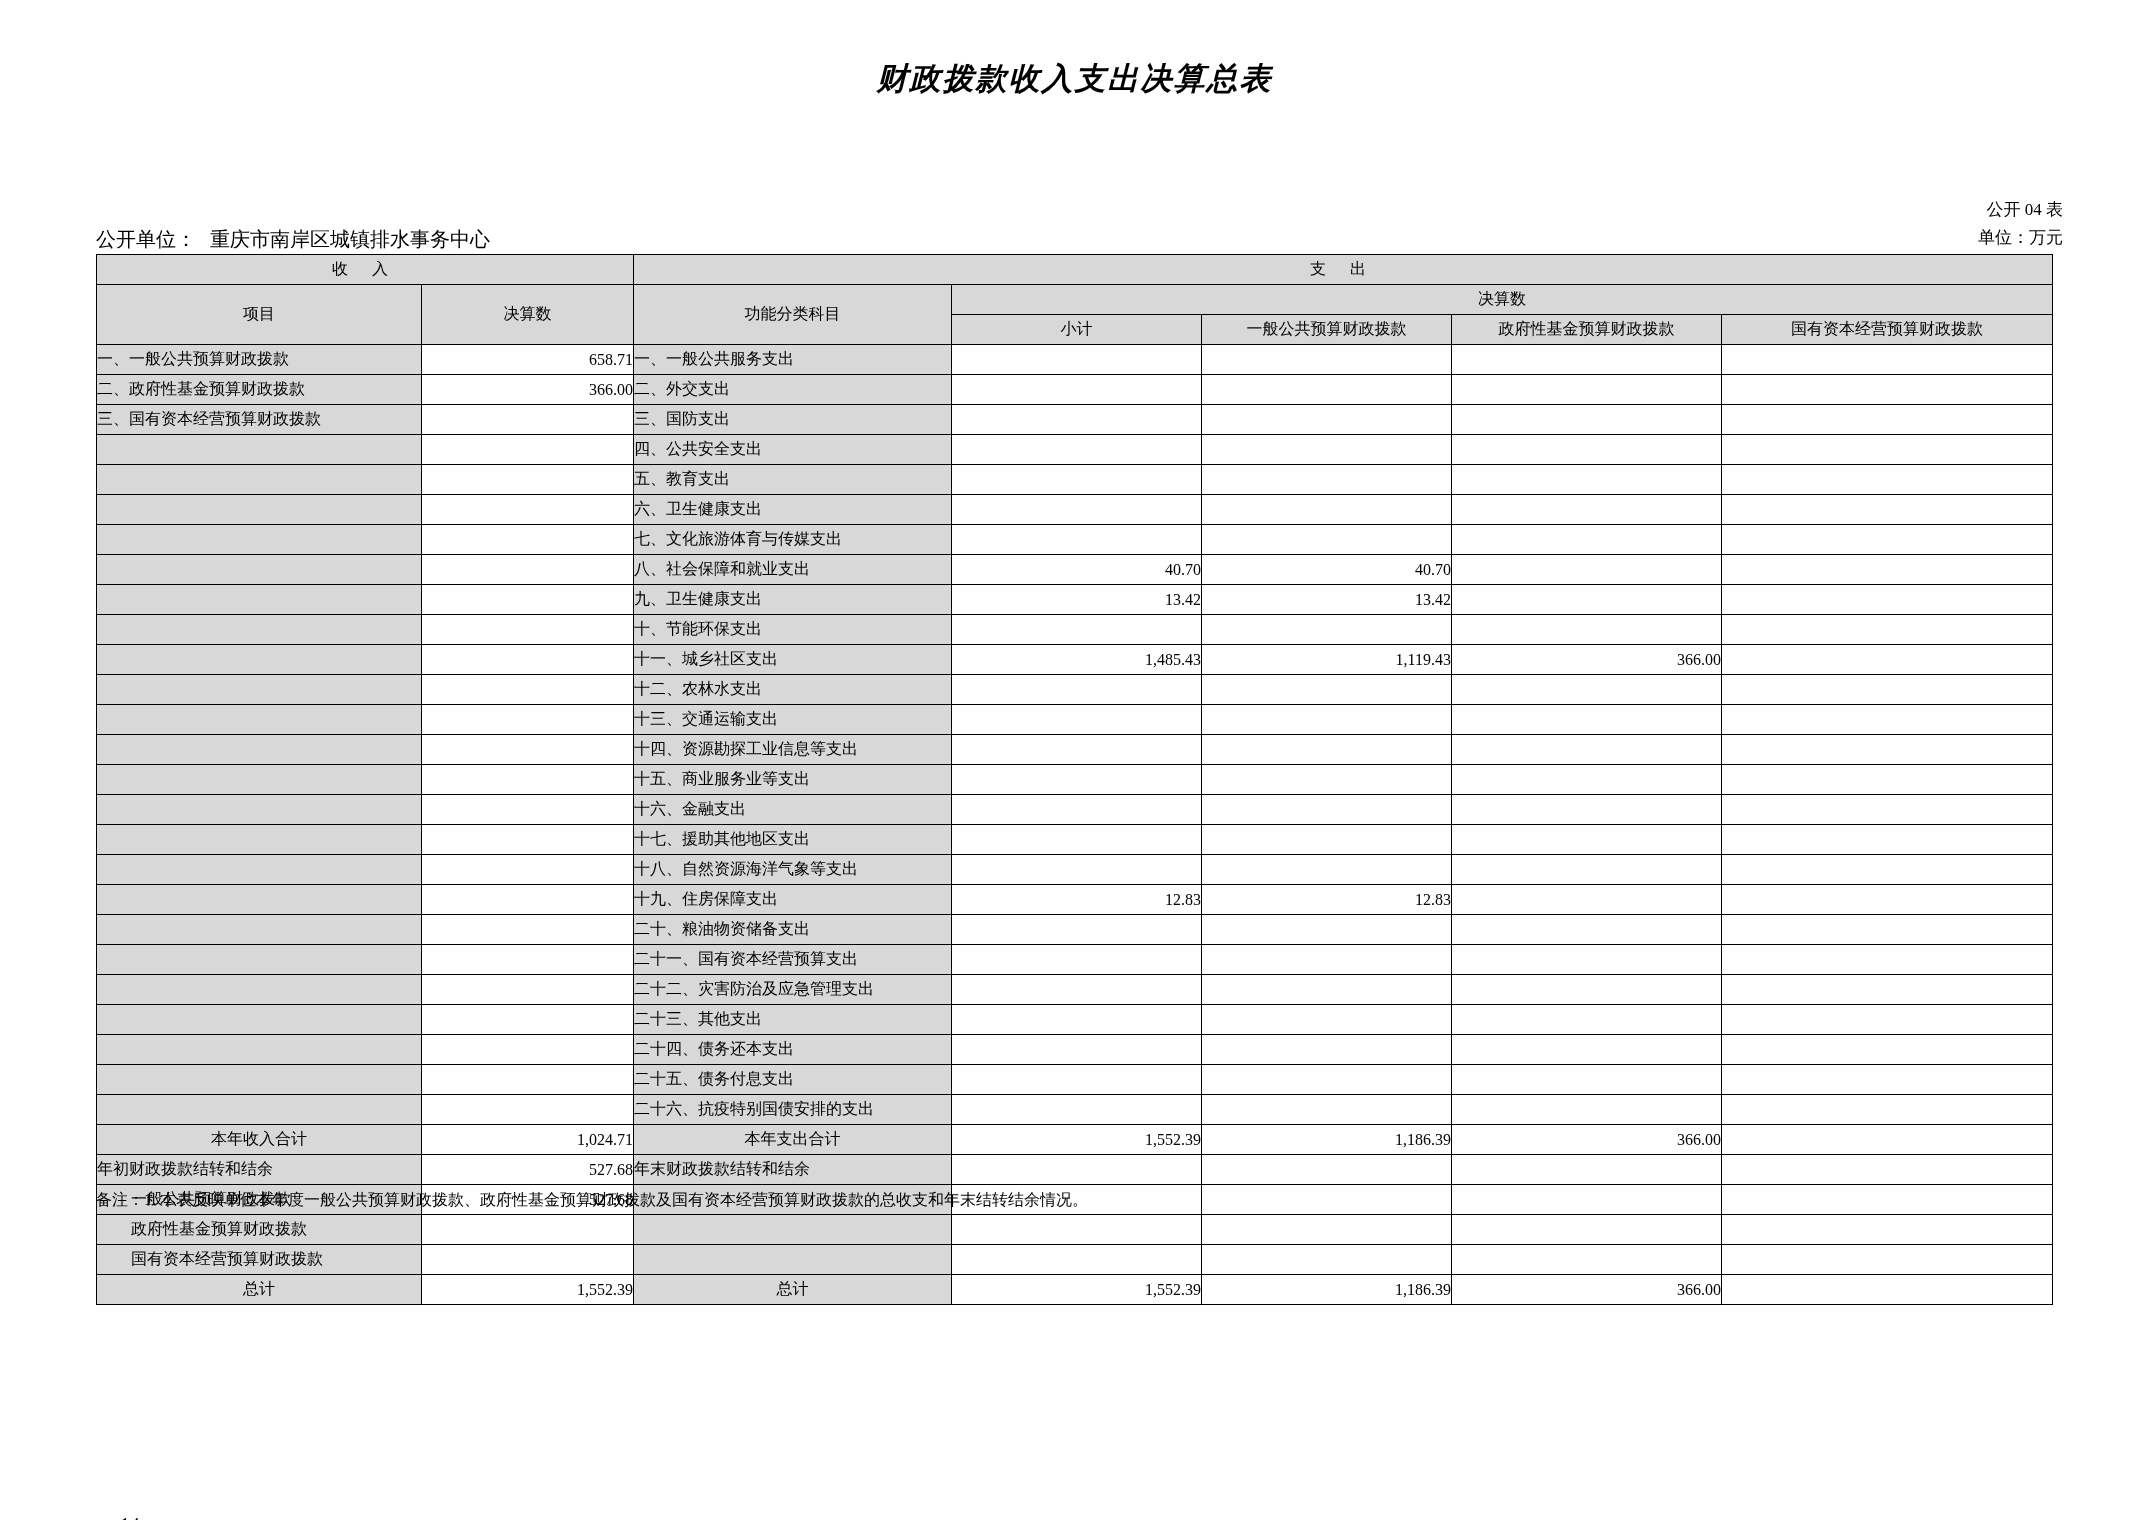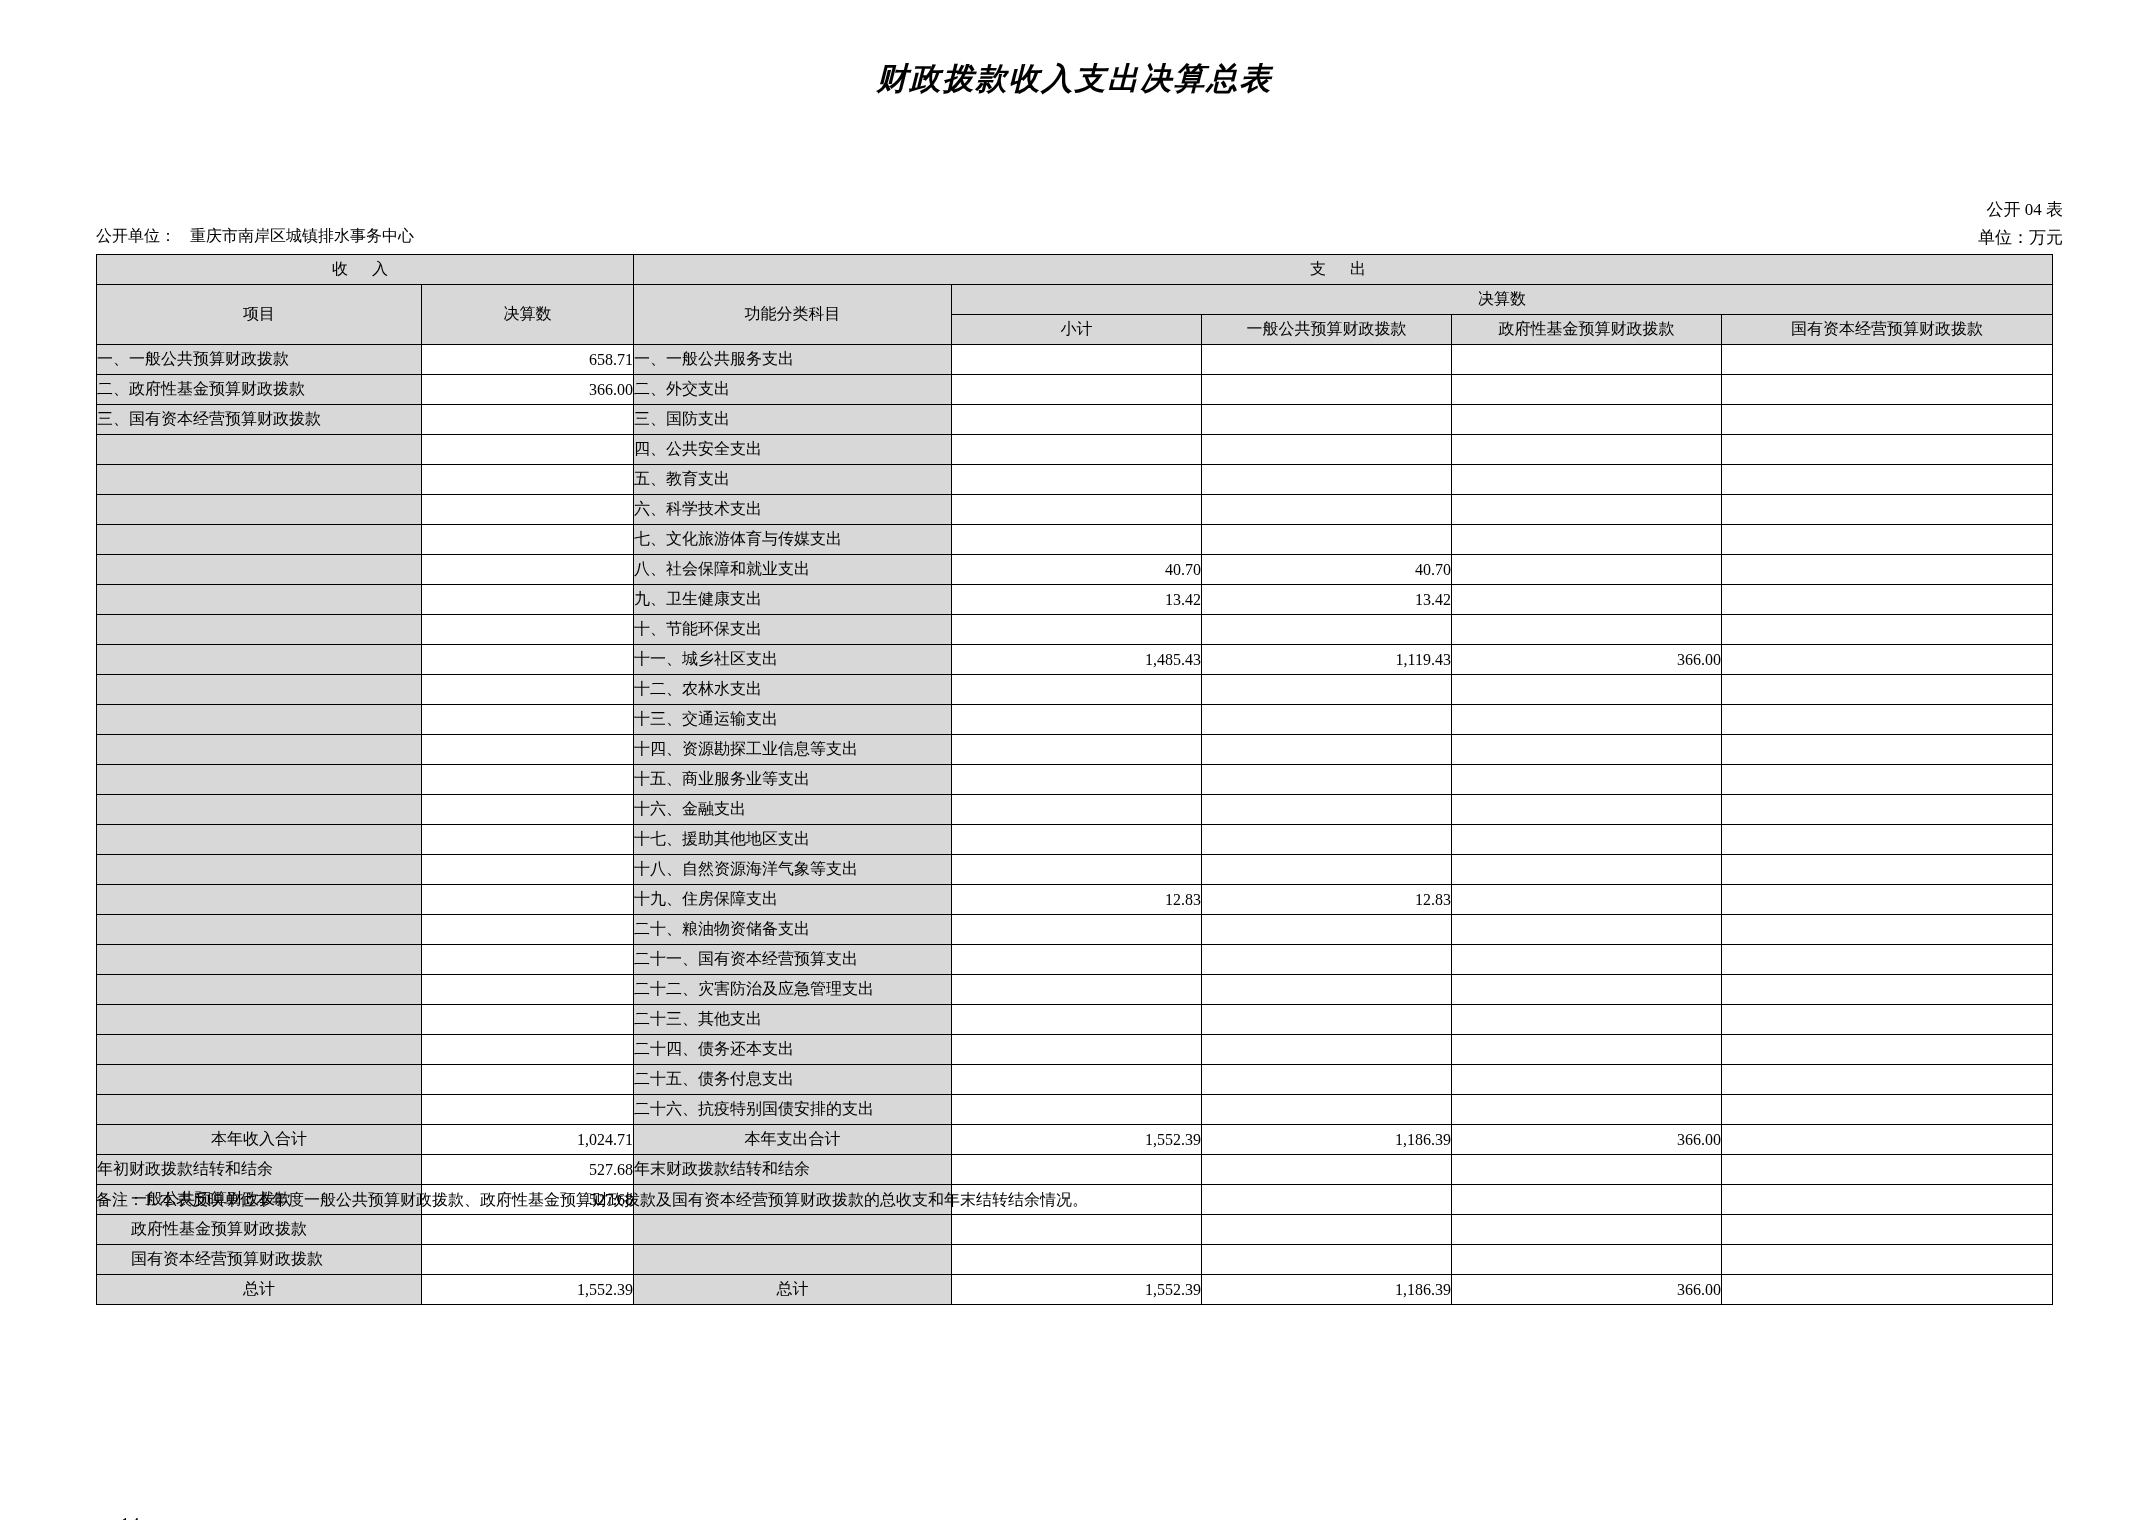--- a/index.html
+++ b/index.html
@@ -35,21 +35,21 @@
     text-align: right;
     font-size: 17px;
     line-height: 24px;
   }
   .meta-right.r1 { top: 140px; }
   .meta-right.r2 { top: 168px; }
   .meta-left {
     position: absolute;
     left: 96px;
     top: 168px;
-    font-size: 16px;
+    font-size: 20px;
   }
   .unit-name {
     margin-left: 14px;
   }
   table.main {
     position: absolute;
     left: 96px;
     top: 196px;
     width: 1956px;
     border-collapse: collapse;
@@ -200,21 +200,21 @@
           <td class="cell-empty"></td>
           <td class="cell-label">五、教育支出</td>
           <td class="cell-num"></td>
           <td class="cell-num"></td>
           <td class="cell-num"></td>
           <td class="cell-num"></td>
         </tr>
         <tr>
           <td class="cell-blank-gray"></td>
           <td class="cell-empty"></td>
-          <td class="cell-label">六、科学技术支出</td>
+          <td class="cell-label">六、卫生健康支出</td>
           <td class="cell-num"></td>
           <td class="cell-num"></td>
           <td class="cell-num"></td>
           <td class="cell-num"></td>
         </tr>
         <tr>
           <td class="cell-blank-gray"></td>
           <td class="cell-empty"></td>
           <td class="cell-label">七、文化旅游体育与传媒支出</td>
           <td class="cell-num"></td>

